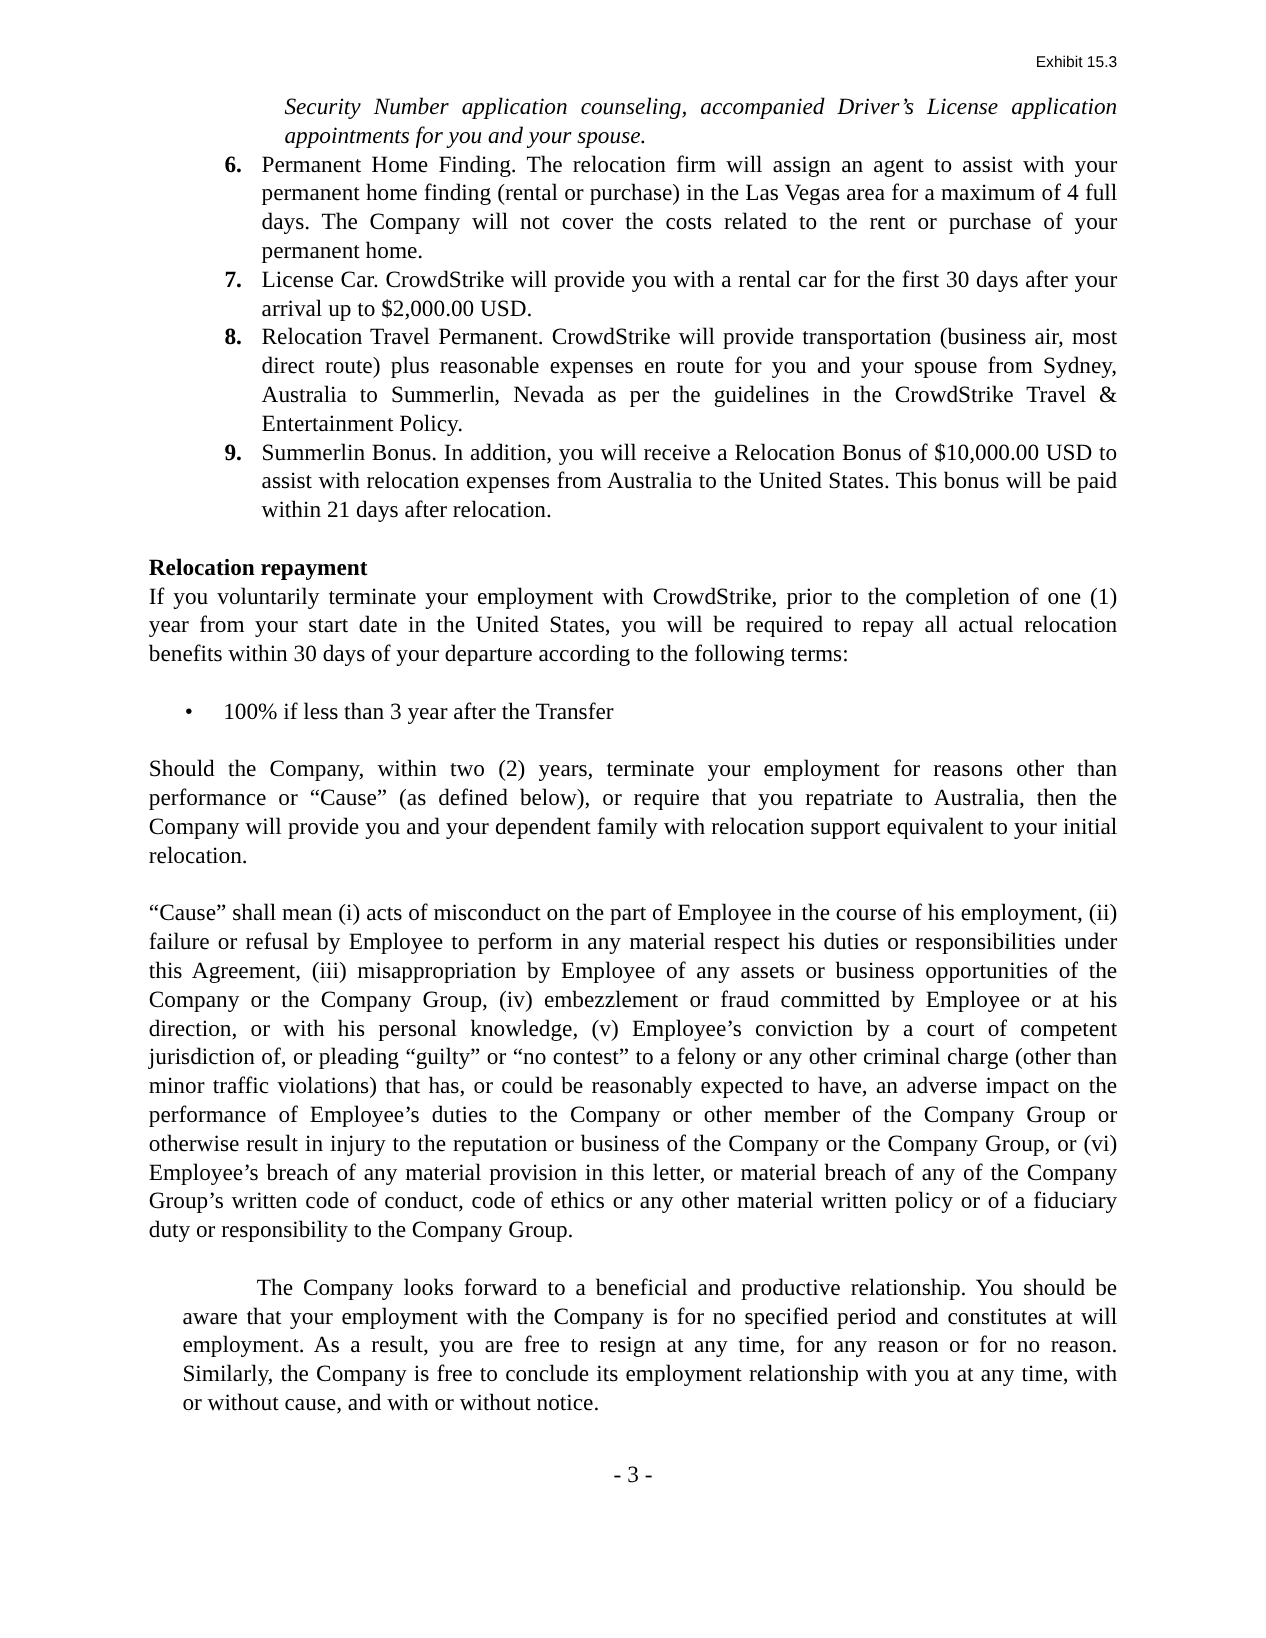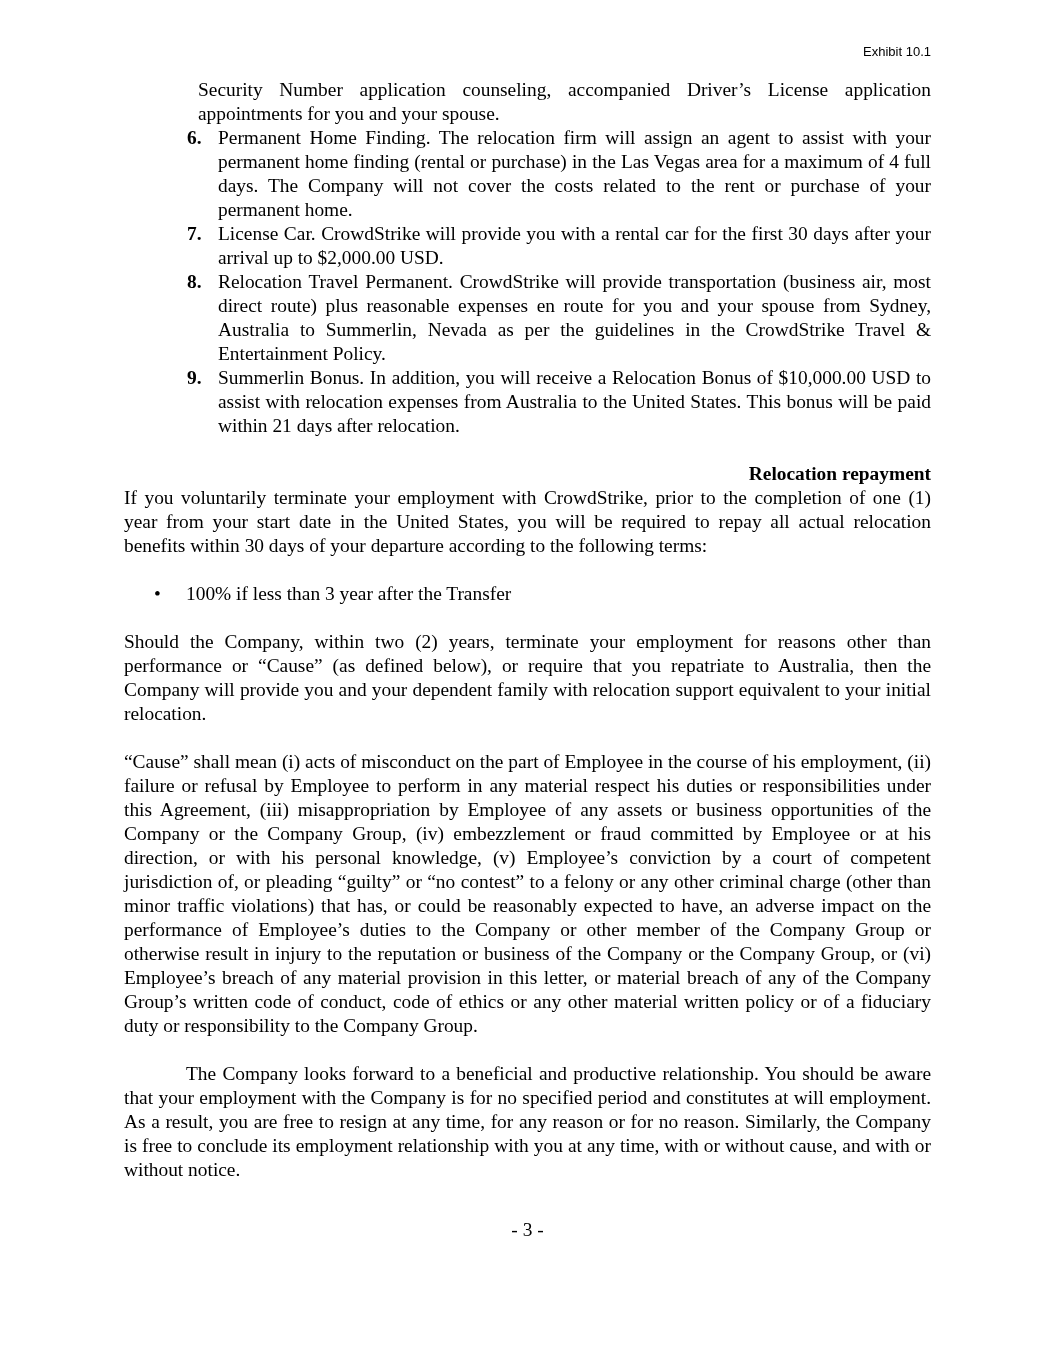--- a/index.html
+++ b/index.html
@@ -12,41 +12,41 @@
     }
     .exhibit {
       position: absolute; right: 124px; top: 44px;
       font-family: "Liberation Sans", "DejaVu Sans", sans-serif;
       font-size: 13px; line-height: 16px; letter-spacing: 0;
     }
     .body {
       position: absolute; left: 124px; top: 78px; width: 807px;
     }
     p { margin: 0; text-align: justify; }
-    .cont { margin-left: 74px; }
+    .cont { margin-left: 113px; font-style: italic; }
     ol { list-style: none; margin: 0; padding: 0; }
     .item { position: relative; padding-left: 94px; text-align: justify; }
     .item .num { position: absolute; left: 63px; top: 0; font-weight: bold; }
     .item .lead { font-weight: normal; }
-    .heading { font-weight: bold; margin-top: 24px; text-align: right; }
+    .heading { font-weight: bold; margin-top: 24px; text-align: left; }
     .bullets { list-style: none; margin: 24px 0 0 0; padding: 0; }
     .bullet-item { position: relative; padding-left: 62px; }
     .bullet-item .dot { position: absolute; left: 30px; top: 0; }
     .gap { margin-top: 24px; }
-    .indent { text-indent: 62px; }
+    .indent { text-indent: 62px; margin-left: 28px; }
     .pagenum {
       position: absolute; left: 0; width: 1055px; top: 1218px; text-align: center;
     }
   </style>
 </head>
 <body>
 
 <div class="page">
 
-  <div class="exhibit">Exhibit 10.1</div>
+  <div class="exhibit">Exhibit 15.3</div>
 
   <div class="body">
 
     <p class="cont">Security Number application counseling, accompanied Driver’s License application appointments for you and your spouse.</p>
 
     <ol>
       <li class="item">
         <span class="num">6.</span>
         <span class="lead">Permanent Home Finding.</span><span> The relocation firm will assign an agent to assist with your permanent home finding (rental or purchase) in the Las Vegas area for a maximum of 4 full days. The Company will not cover the costs related to the rent or purchase of your permanent home.</span>
       </li>

